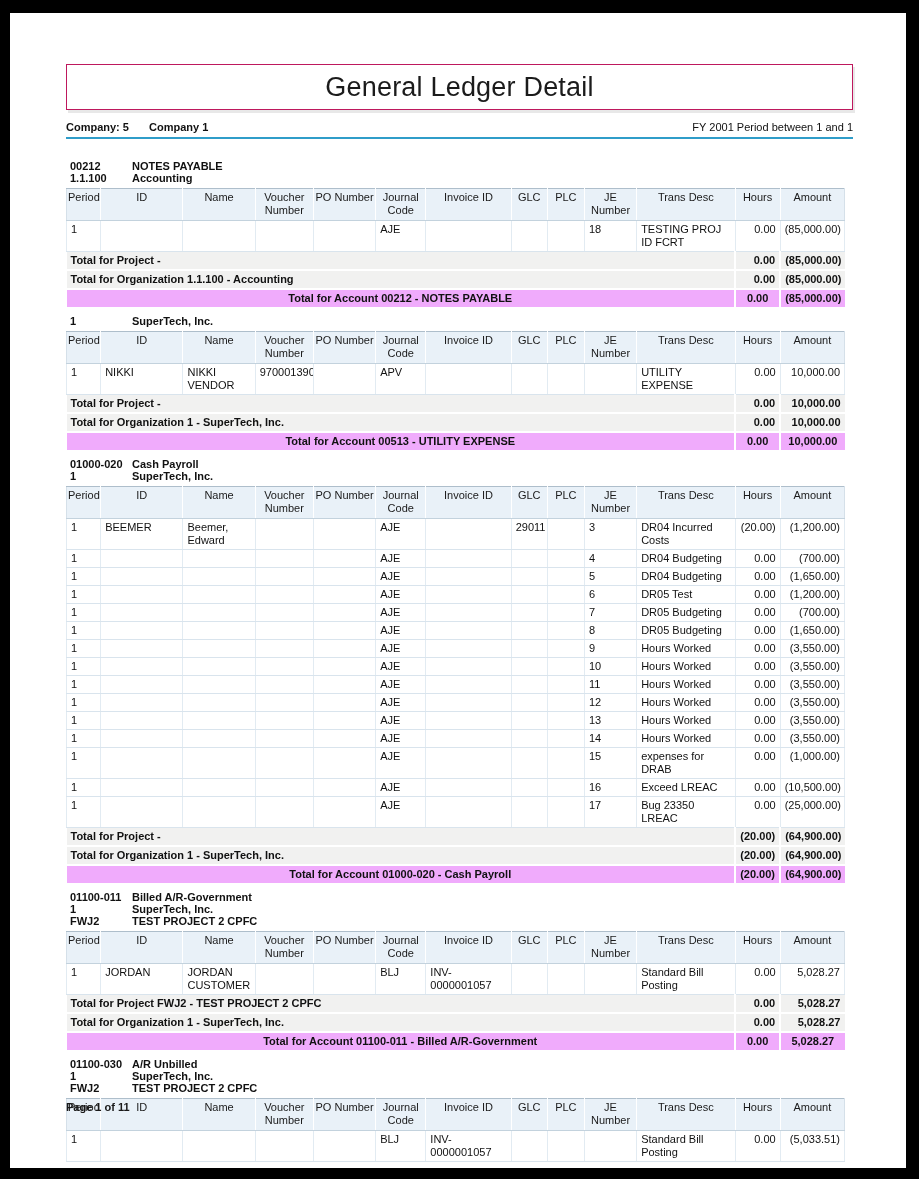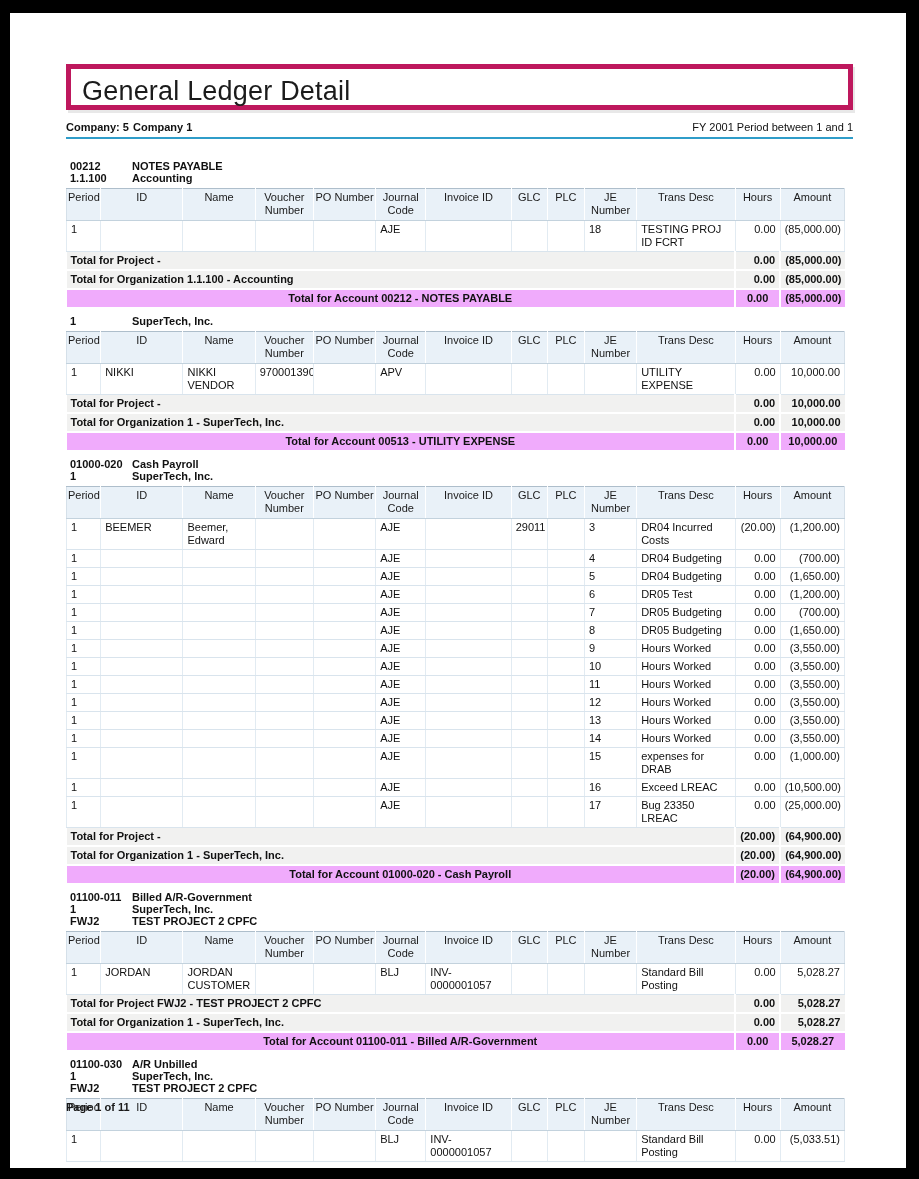--- a/index.html
+++ b/index.html
@@ -10,38 +10,39 @@
     position:relative;
   }
   .page {
     position:absolute; left:10px; top:13px;
     width:896px; height:1155px;
     background:#fff;
   }
   .doc { position:absolute; left:56px; top:51px; width:787px; }
 
   .title-box {
-    border:5px solid #be185d;
+    border:1px solid #be185d;
     box-shadow:2px 3px 0 #e8e8e8;
     height:46px;
     padding:7px 11px 0;
     background:#fff;
+    text-align:center;
   }
   .title-box h1 {
     font-size:27px; font-weight:400; color:#1b1b1b; letter-spacing:0.2px;
   }
   .meta-row {
     margin-top:11px;
     display:flex; justify-content:space-between; align-items:flex-end;
     border-bottom:2px solid #2f9dc9;
     padding-bottom:4px;
     font-size:11px; color:#111;
   }
   .meta-left { font-weight:bold; }
-  .meta-left .co-name { margin-left:4px; }
+  .meta-left .co-name { margin-left:20px; }
   .meta-right { font-weight:normal; }
 
   .sections { margin-top:16px; }
   .section { margin-bottom:1px; }
   .sec-header { padding:5px 4px 4px; }
   .sec-line { display:flex; font-size:11px; font-weight:bold; line-height:12px; color:#111; }
   .sec-code { width:62px; flex:none; }
 
   table.gl {
     border-collapse:collapse; table-layout:fixed;

